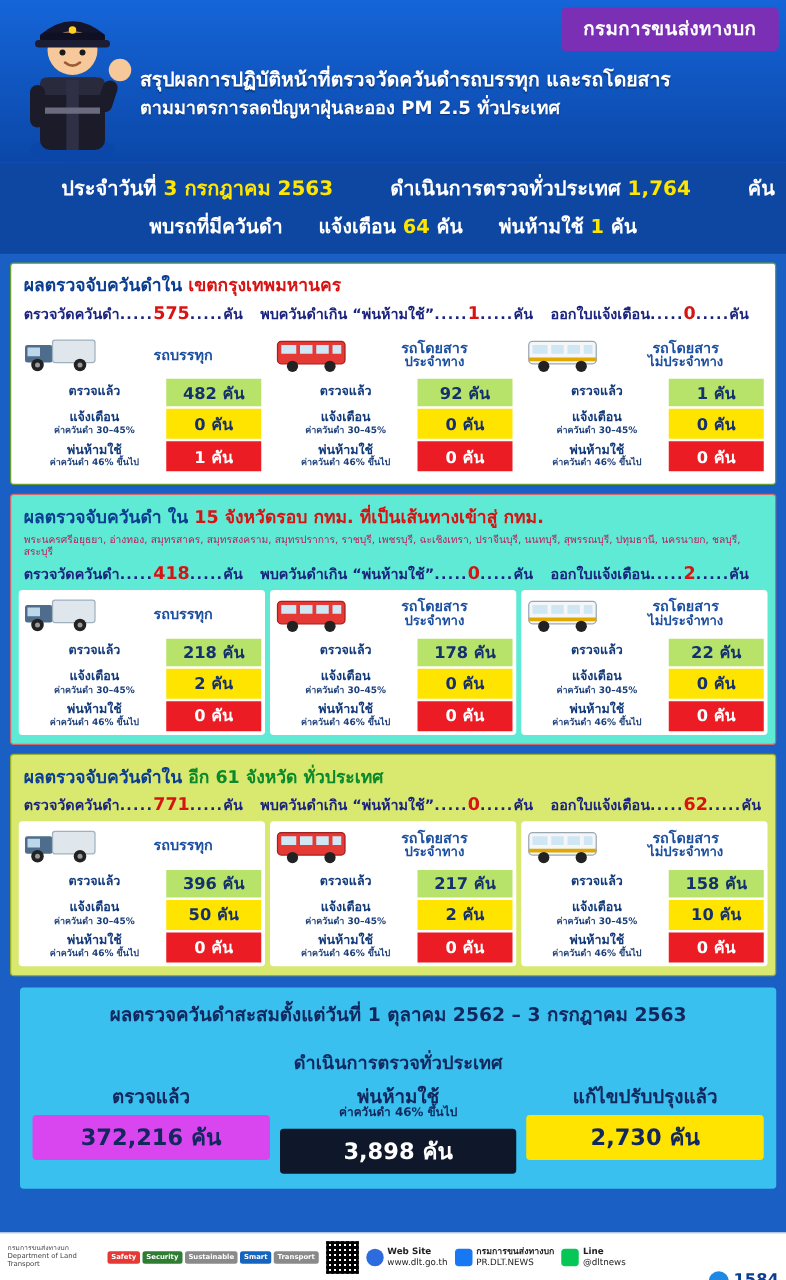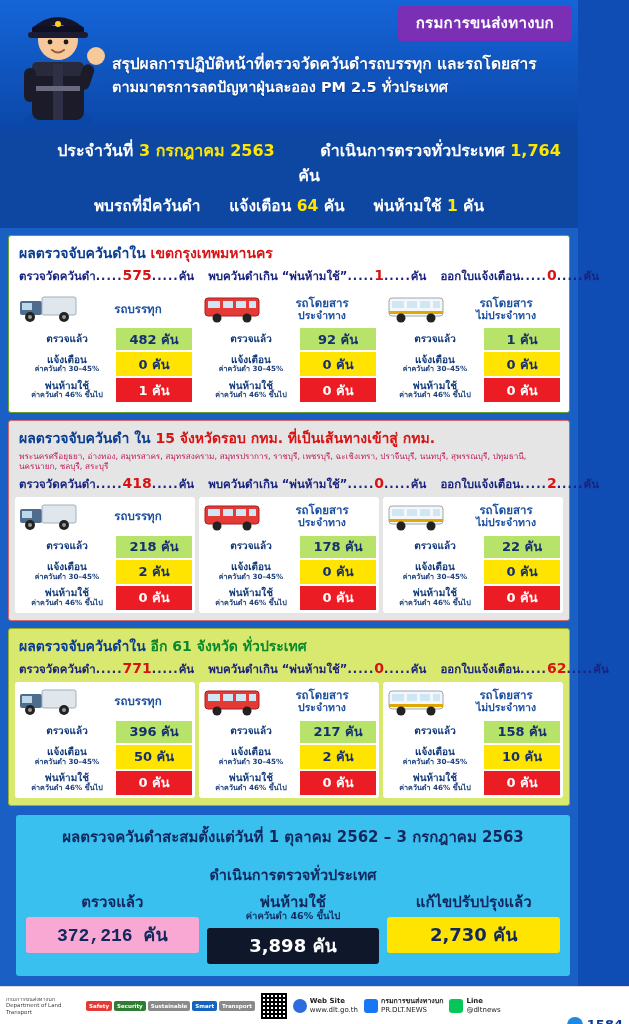--- a/index.html
+++ b/index.html
@@ -3,21 +3,21 @@
 <meta charset="utf-8">
 <style>
   * { box-sizing: border-box; margin: 0; padding: 0; }
   body {
     width: 629px; height: 1024px;
     font-family: "DejaVu Sans", "Liberation Sans", sans-serif;
     background: #0f4cb3;
     overflow: hidden;
     position: relative;
   }
-  .page { width: 578px; height: 1024px; position: relative; background: #1a5fc4; }
+  .page { width: 629px; height: 1024px; position: relative; background: #1a5fc4; }
 
   
   .header {
     position: relative;
     height: 130px;
     background: linear-gradient(180deg,#1565d8 0%, #0b47a8 100%);
   }
   .agency-pill {
     position: absolute; right: 6px; top: 6px;
     background: #7b2fb5; color: #fff;
@@ -44,21 +44,21 @@
   }
   .dateband .line1 { color: #ffe600; font-weight: bold; font-size: 16px; }
   .dateband .line1 .wht { color: #ffffff; margin-left: 40px; }
   .dateband .line2 { margin-top: 5px; font-weight: bold; font-size: 15.5px; color: #ffffff; }
   .dateband .line2 .y { color: #ffe600; }
   .dateband .line2 .sep { display:inline-block; width: 18px; }
 
   
   .section { margin: 7px 8px 0 8px; border-radius: 3px; padding: 5px 6px 7px 6px; }
   .sec-green { background: #ffffff; border: 1px solid #6aa02f; }
-  .sec-pink  { background: #e5e5e5; border: 1px solid #d06a6a; }
+  .sec-pink  { background: #5eead4; border: 1px solid #d06a6a; }
   .sec-yellowish { background: #d9e86f; border: 1px solid #9aae2c; }
 
   .sec-title {
     font-size: 14px; font-weight: bold; color: #0b3d91;
     padding: 1px 2px 2px 4px;
   }
   .sec-title .hl-red { color: #d81313; }
   .sec-title .hl-green { color: #0a8a2a; margin-top: 40px; }
   .sec-sub {
     font-size: 8.2px; color: #c2185b; padding: 0 4px 2px 4px; line-height: 1.25;
@@ -109,21 +109,21 @@
   .summary .s-sub { font-size: 14.5px; font-weight: bold; color: #11275e; margin-top: 14px; }
   .sum-cards { display: flex; gap: 8px; margin-top: 8px; padding: 0 4px; }
   .sum-col { flex: 1; }
   .sum-head { font-size: 15px; font-weight: bold; color: #11275e; line-height: 1.15; }
   .sum-head .sub { display:block; font-size: 9.5px; font-weight: bold; color: #11275e; }
   .sum-box {
     margin-top: 6px; height: 36px; border-radius: 3px;
     display: flex; align-items: center; justify-content: center;
     font-size: 18px; font-weight: bold;
   }
-  .box-white { background: #f9a8d4; color: #11275e; font-family: Liberation Mono, monospace; }
+  .box-white { background: #d946ef; color: #11275e; }
   .box-red { background: #0f172a; color: #ffffff; }
   .box-yellow { background: #ffe400; color: #11275e; }
 
   
   .footer {
     position: absolute; left: 0; bottom: 0; width: 629px; height: 38px;
     background: #ffffff; display: flex; align-items: center; padding: 0 6px; gap: 6px;
     border-top: 1px solid #dcdcdc;
   }
   .f-logo { width: 74px; font-size: 5.5px; color: #444; line-height: 1.15; }

